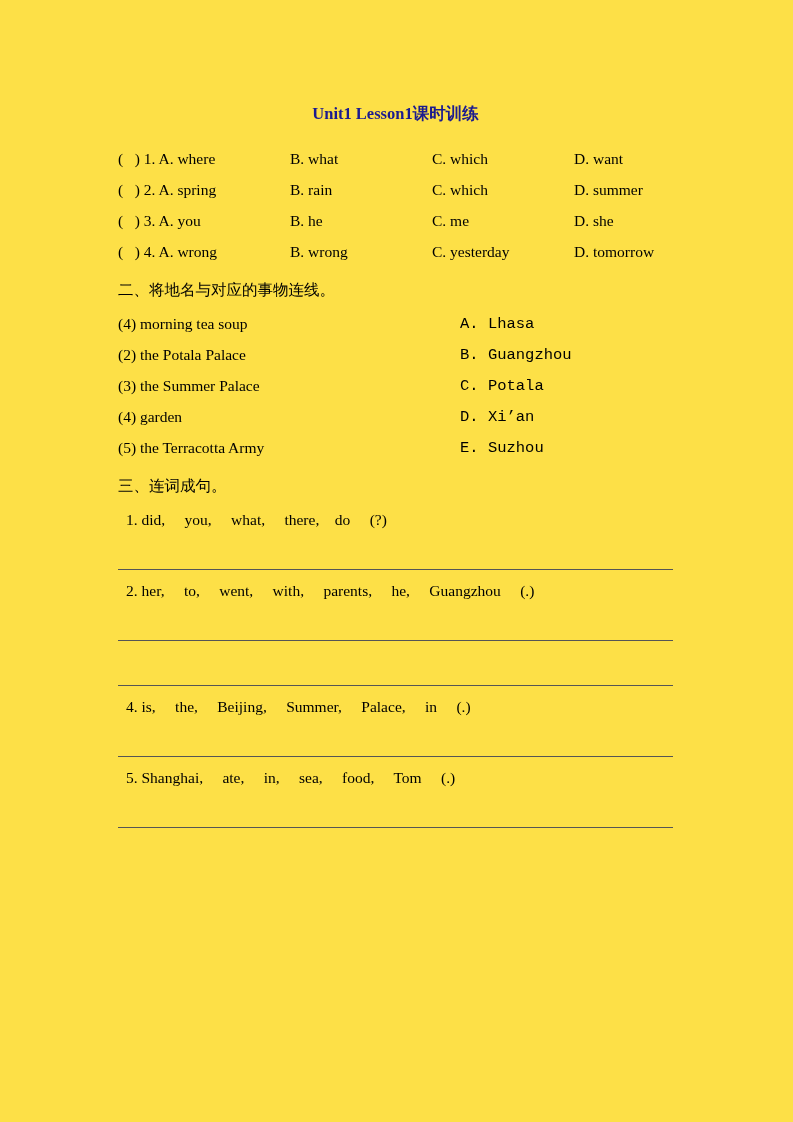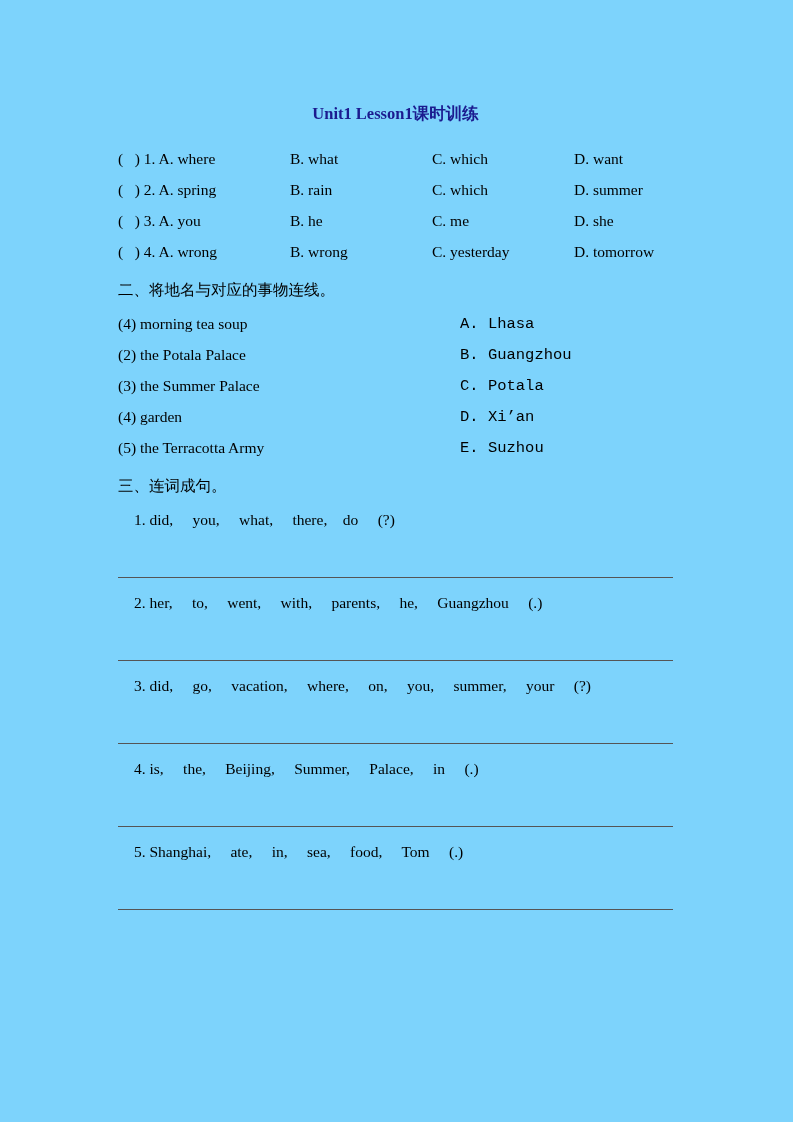--- a/index.html
+++ b/index.html
@@ -4,21 +4,21 @@
 <style>
   html, body {
     margin: 0;
     padding: 0;
     background: #ffffff;
   }
   .page {
     position: relative;
     width: 793px;
     height: 1122px;
-    background: #7dd3fc;
+    background: #fde047;
     color: #000000;
     font-family: "Liberation Serif", "DejaVu Serif", serif;
     font-size: 15.5px;
     line-height: 18px;
     box-sizing: border-box;
     padding: 104px 120px 40px 118px;
     overflow: hidden;
   }
   .title {
     margin: 0 0 26px 0;
@@ -38,21 +38,21 @@
     margin-bottom: 13px;
     white-space: pre-wrap;
   }
   .match-row {
     display: flex;
     margin-bottom: 13px;
   }
   .match-left { flex: 0 0 342px; width: 342px; }
   .match-right { flex: 1; font-family: Liberation Mono, monospace; }
   .sentence {
-    margin: 16px;
+    margin: 8px;
     white-space: pre-wrap;
   }
   .answer-line {
     height: 32px;
     border-bottom: 1px solid #555555;
     margin-bottom: 12px;
   }
   .sentences { margin-top: 2px; }
 </style>
 </head>
@@ -117,21 +117,20 @@
 
   <div class="section sentences">
     <p class="heading">三、连词成句。</p>
 
     <p class="sentence">1. did,     you,     what,     there,    do     (?)</p>
     <div class="answer-line" style="border-bottom-color: rgb(85, 85, 85);"></div>
 
     <p class="sentence">2. her,     to,     went,     with,     parents,     he,     Guangzhou     (.)</p>
     <div class="answer-line" style="border-bottom-color: rgb(85, 85, 85);"></div>
 
-    <p class="sentence">3. did,     go,     vacation,     where,     on,     you,     summer,     your     (?)</p>
     <div class="answer-line" style="border-bottom-color: rgb(85, 85, 85);"></div>
 
     <p class="sentence">4. is,     the,     Beijing,     Summer,     Palace,     in     (.)</p>
     <div class="answer-line" style="border-bottom-color: rgb(85, 85, 85);"></div>
 
     <p class="sentence">5. Shanghai,     ate,     in,     sea,     food,     Tom     (.)</p>
     <div class="answer-line" style="border-bottom-color: rgb(85, 85, 85);"></div>
   </div>
 
 </div>

